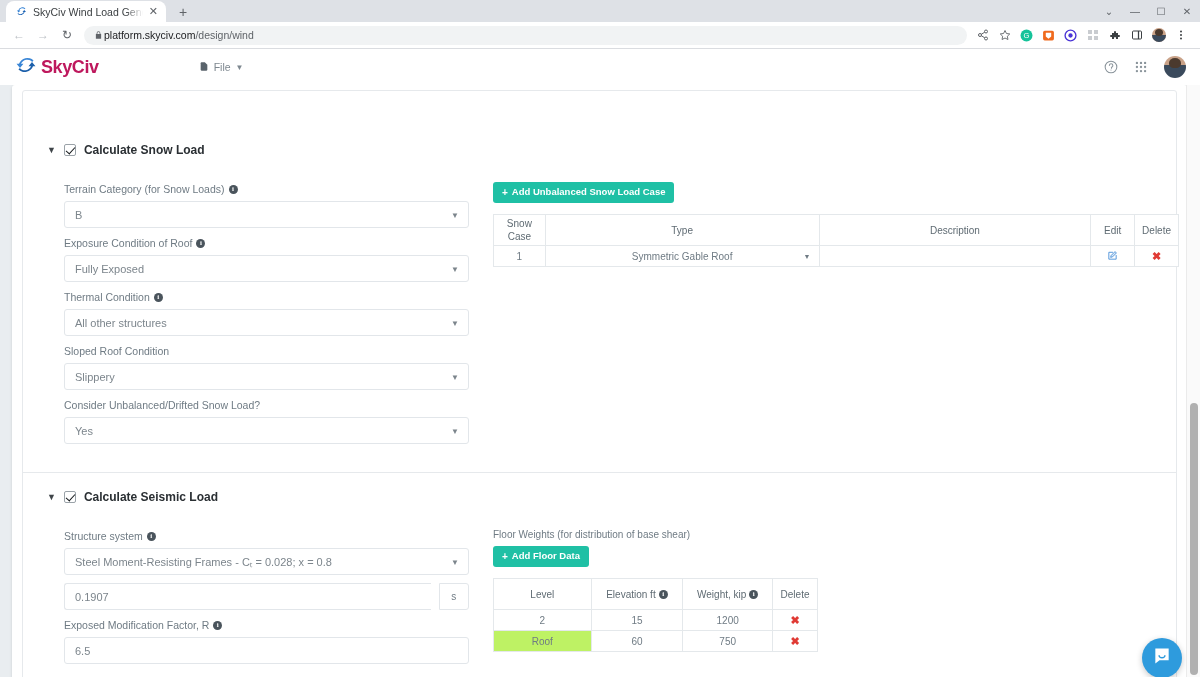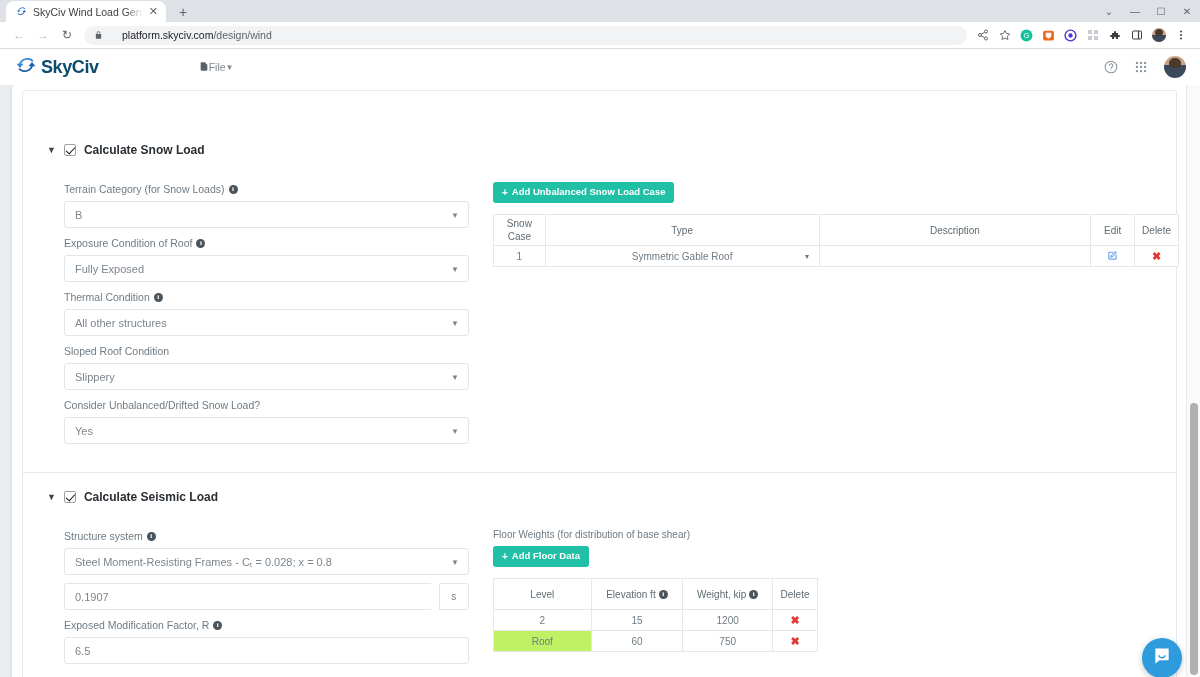--- a/index.html
+++ b/index.html
@@ -50,37 +50,37 @@
     display: flex; align-items: center; padding: 0 8px;
     border-bottom: 1px solid #dadce0; gap: 2px;
   }
   .navbtn {
     width: 22px; height: 22px; display: flex; align-items: center;
     justify-content: center; color: #5f6368; font-size: 12px; cursor: pointer;
   }
   .navbtn.disabled { color: #bdc1c6; }
   .omnibox {
     flex: 1; height: 19px; background: #f1f3f4; border-radius: 10px;
-    display: flex; align-items: center; padding: 0 10px; gap: 19px;
+    display: flex; align-items: center; padding: 0 10px; gap: 1px;
     margin-left: 4px; margin-right: 4px;
   }
   .omnibox .url { font-size: 10.5px; color: #202124; }
   .omnibox .url .dim { color: #5f6368; }
   .ext-icons { display: flex; align-items: center; gap: 3px; padding-right: 2px; }
   .ext { width: 19px; height: 19px; display: flex; align-items: center; justify-content: center; cursor: pointer; }
 
   
   .app-header {
     height: 36px; background: #fff; display: flex; align-items: center;
     padding: 0 16px; position: relative;
   }
   .logo { display: flex; align-items: center; gap: 5px; }
-  .logo-text { font-size: 18px; font-weight: bold; color: #0c4a6e; letter-spacing: -0.4px; }
+  .logo-text { font-size: 18px; font-weight: bold; color: #be185d; letter-spacing: -0.4px; }
   .menu-file {
-    margin-left: 100px; display: flex; align-items: center; 
+    margin-left: 100px; display: flex; align-items: center; gap: 5px;
     font-size: 10.5px; color: #7d878f; cursor: pointer;
   }
   .header-right {
     position: absolute; right: 14px; top: 0; height: 36px;
     display: flex; align-items: center; gap: 16px;
   }
   .hicon { color: #8a949b; cursor: pointer; display: flex; align-items: center; }
   .avatar {
     width: 22px; height: 22px; border-radius: 50%;
     background: linear-gradient(#c9a288 40%, #3a4a5c 40%);

